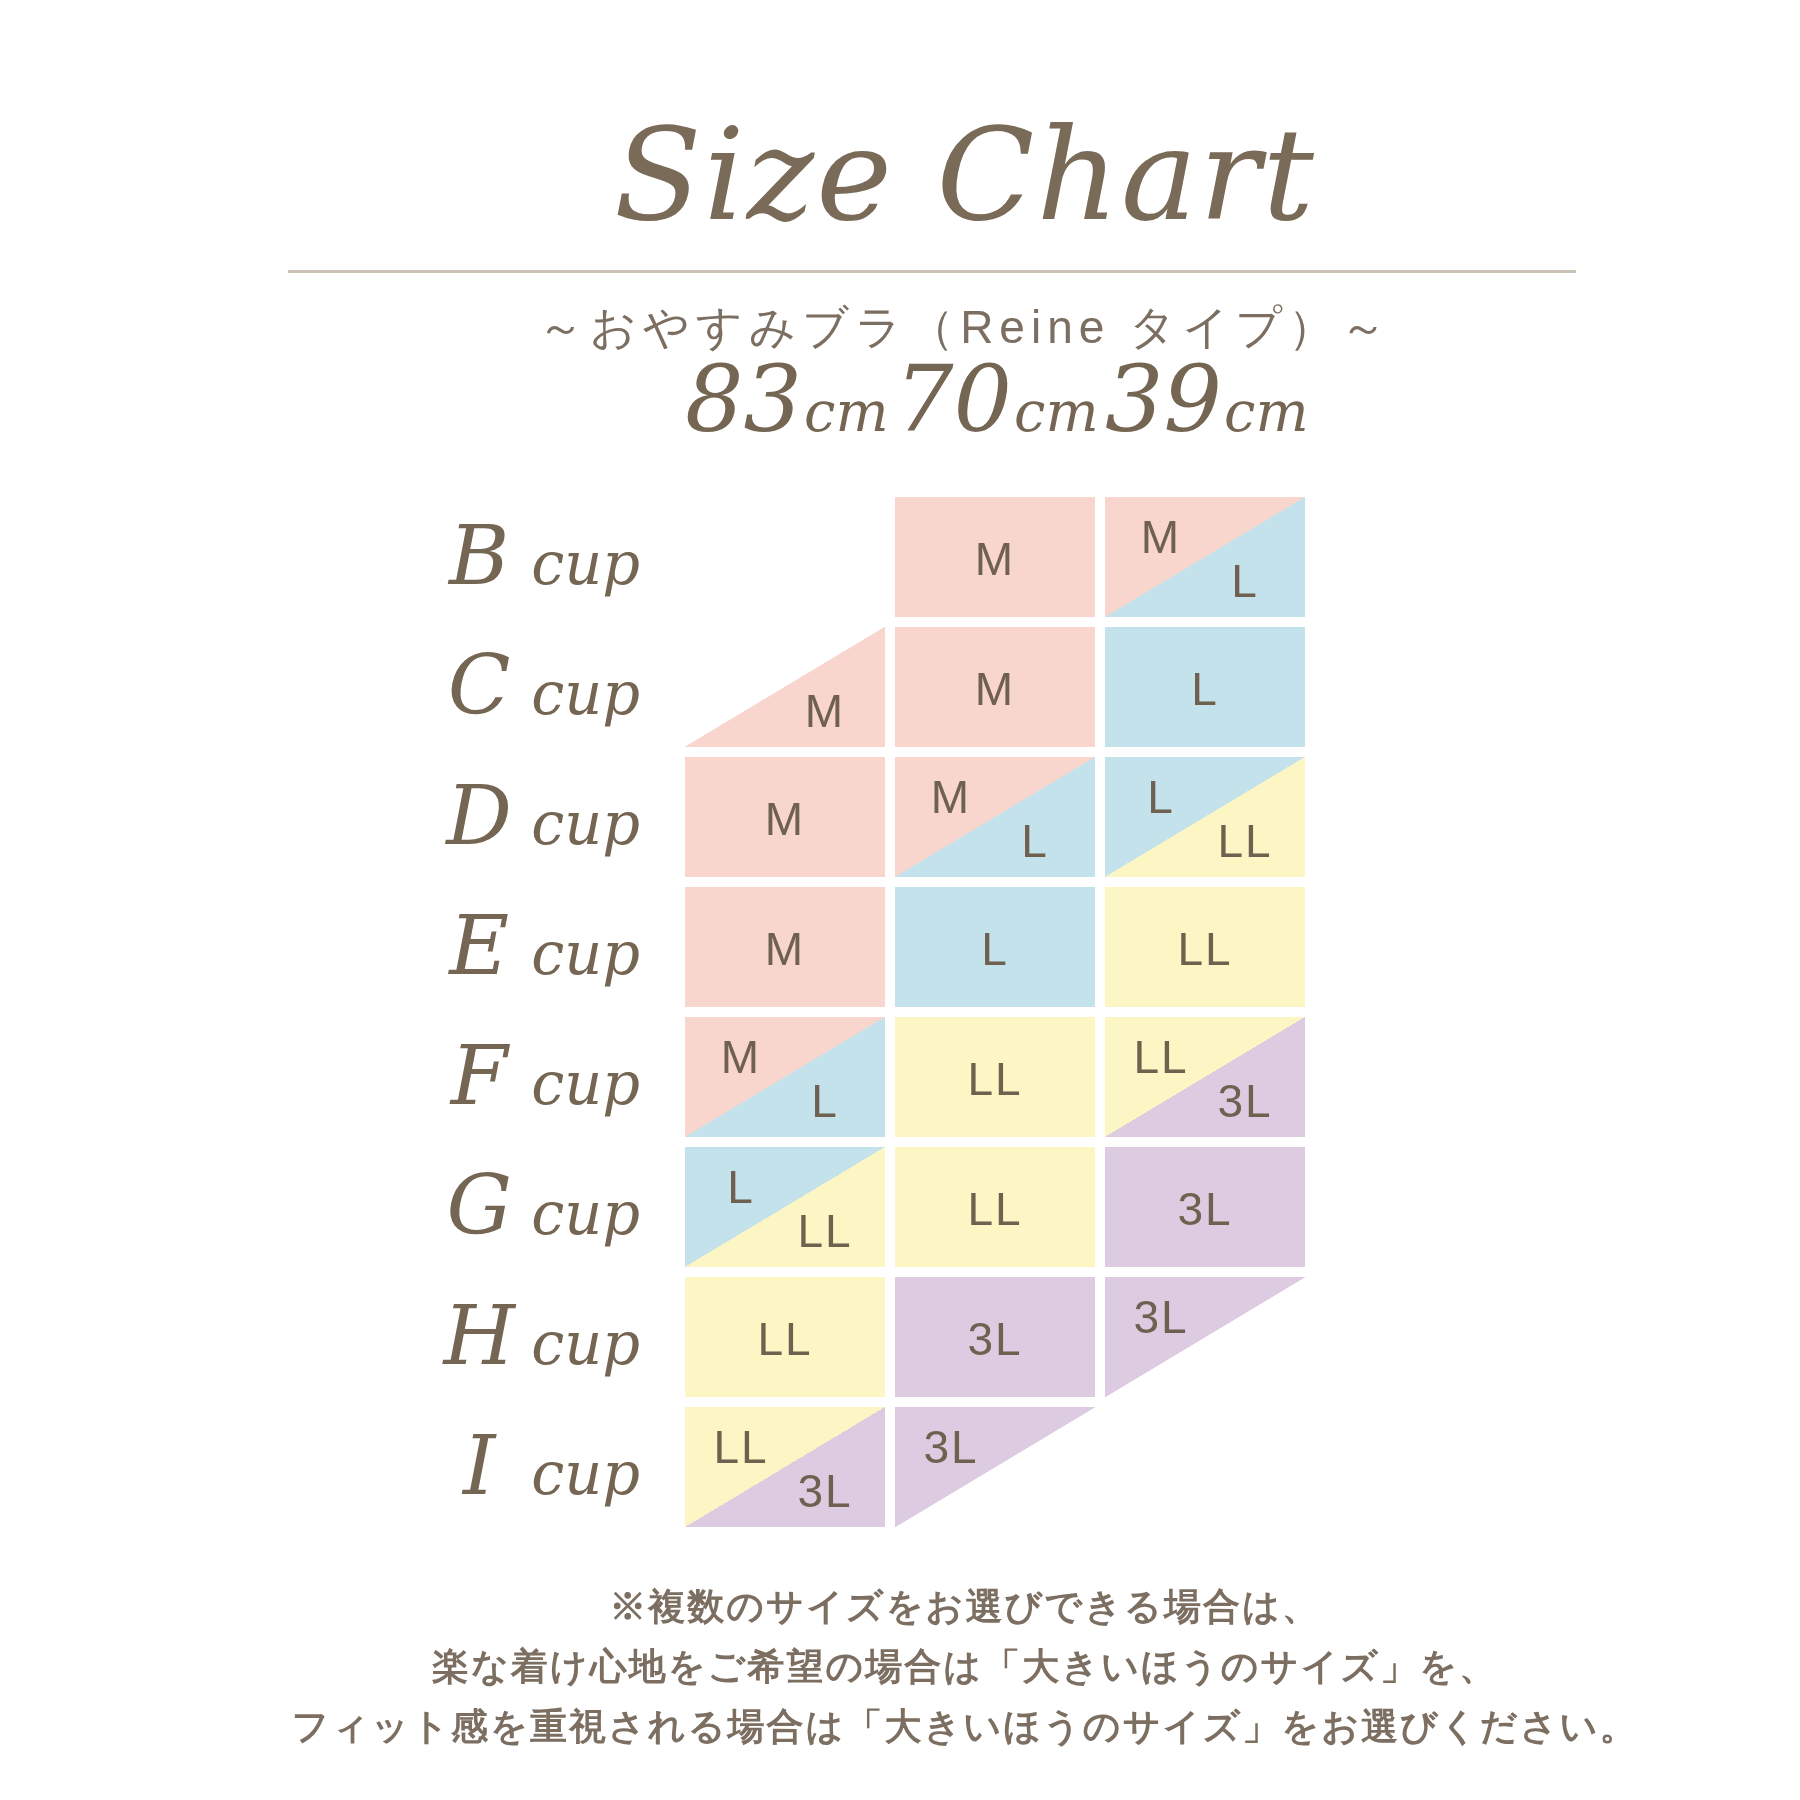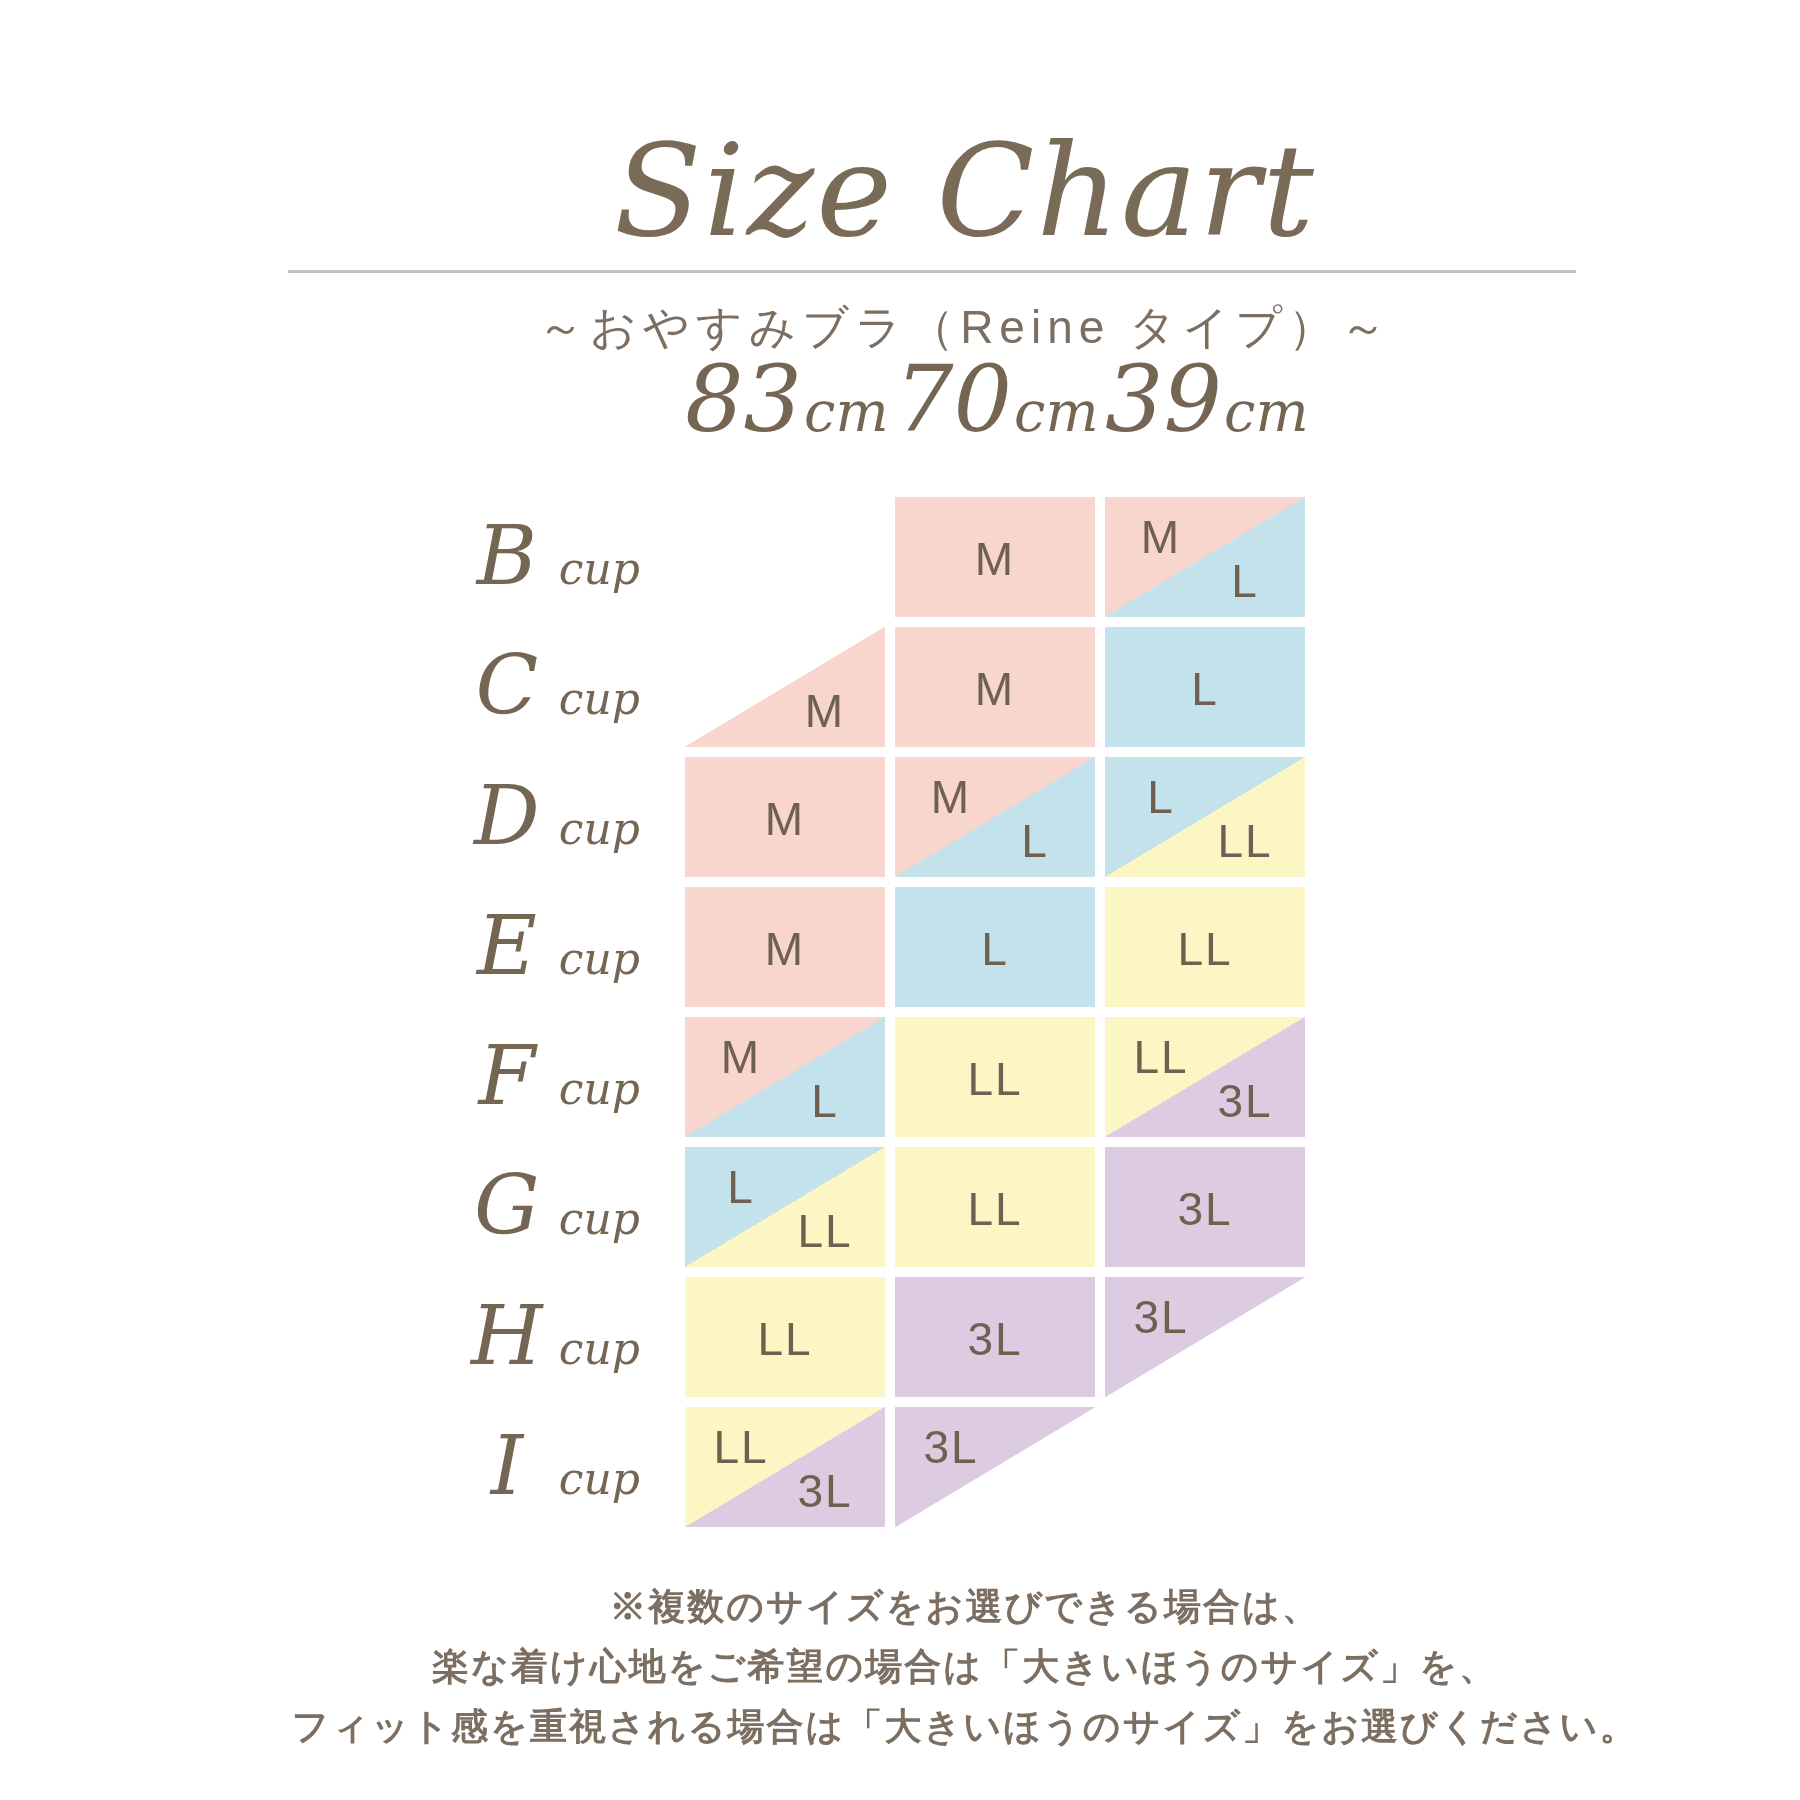--- a/index.html
+++ b/index.html
@@ -1,37 +1,37 @@
 <!DOCTYPE html>
 <html><head>
 <meta charset="utf-8">
 <style>
   html,body{margin:0;padding:0;background:#ffffff;}
   #canvas{position:relative;width:1800px;height:1800px;background:#ffffff;overflow:hidden;
           font-family:"Liberation Sans",sans-serif;}
 
   .page-title{position:absolute;top:108px;left:130px;right:0;text-align:center;
     font-family:"DejaVu Serif",serif;font-style:italic;font-weight:normal;
-    font-size:128px;line-height:1.05;color:#7a6a58;letter-spacing:2px;margin:16px;}
+    font-size:128px;line-height:1.05;color:#7a6a58;letter-spacing:2px;margin:0;}
 
   .title-divider{position:absolute;top:270px;left:288px;width:1288px;height:3px;background:#cac2b6;}
 
   .chart-subtitle{position:absolute;top:300px;left:130px;right:0;text-align:center;
     font-size:46px;line-height:1.2;color:#7c6f62;letter-spacing:6px;font-weight:300;}
 
   .col-header{position:absolute;top:350px;width:200px;text-align:center;color:#756553;
     font-family:"DejaVu Serif",serif;font-style:italic;line-height:100px;white-space:nowrap;}
   .col-num{font-size:92px;}
   .col-unit{font-size:56px;margin-left:2px;margin-top:40px;}
 
   .row-label{position:absolute;left:280px;width:360px;height:120px;text-align:right;
     color:#756553;font-family:"DejaVu Serif",serif;font-style:italic;
     font-size:82px;line-height:118px;white-space:nowrap;}
   .cup-letter{display:inline-block;width:92px;text-align:center;}
-  .cup-word{font-size:44px;margin-left:6px;}
+  .cup-word{font-size:59px;margin-left:6px;}
 
   .size-grid{position:absolute;left:0;top:0;width:100%;height:100%;}
   .grid-cell{position:absolute;width:200px;height:120px;}
   .cell-size{position:absolute;transform:translate(-50%,-50%);white-space:nowrap;
     font-size:46px;letter-spacing:2px;color:#6f6050;font-weight:400;}
   .pos-center{left:50%;top:52%;}
   .pos-tl{left:28%;top:33%;}
   .pos-br{left:70%;top:70%;}
 
   .footnote-line{position:absolute;left:130px;right:0;text-align:center;

